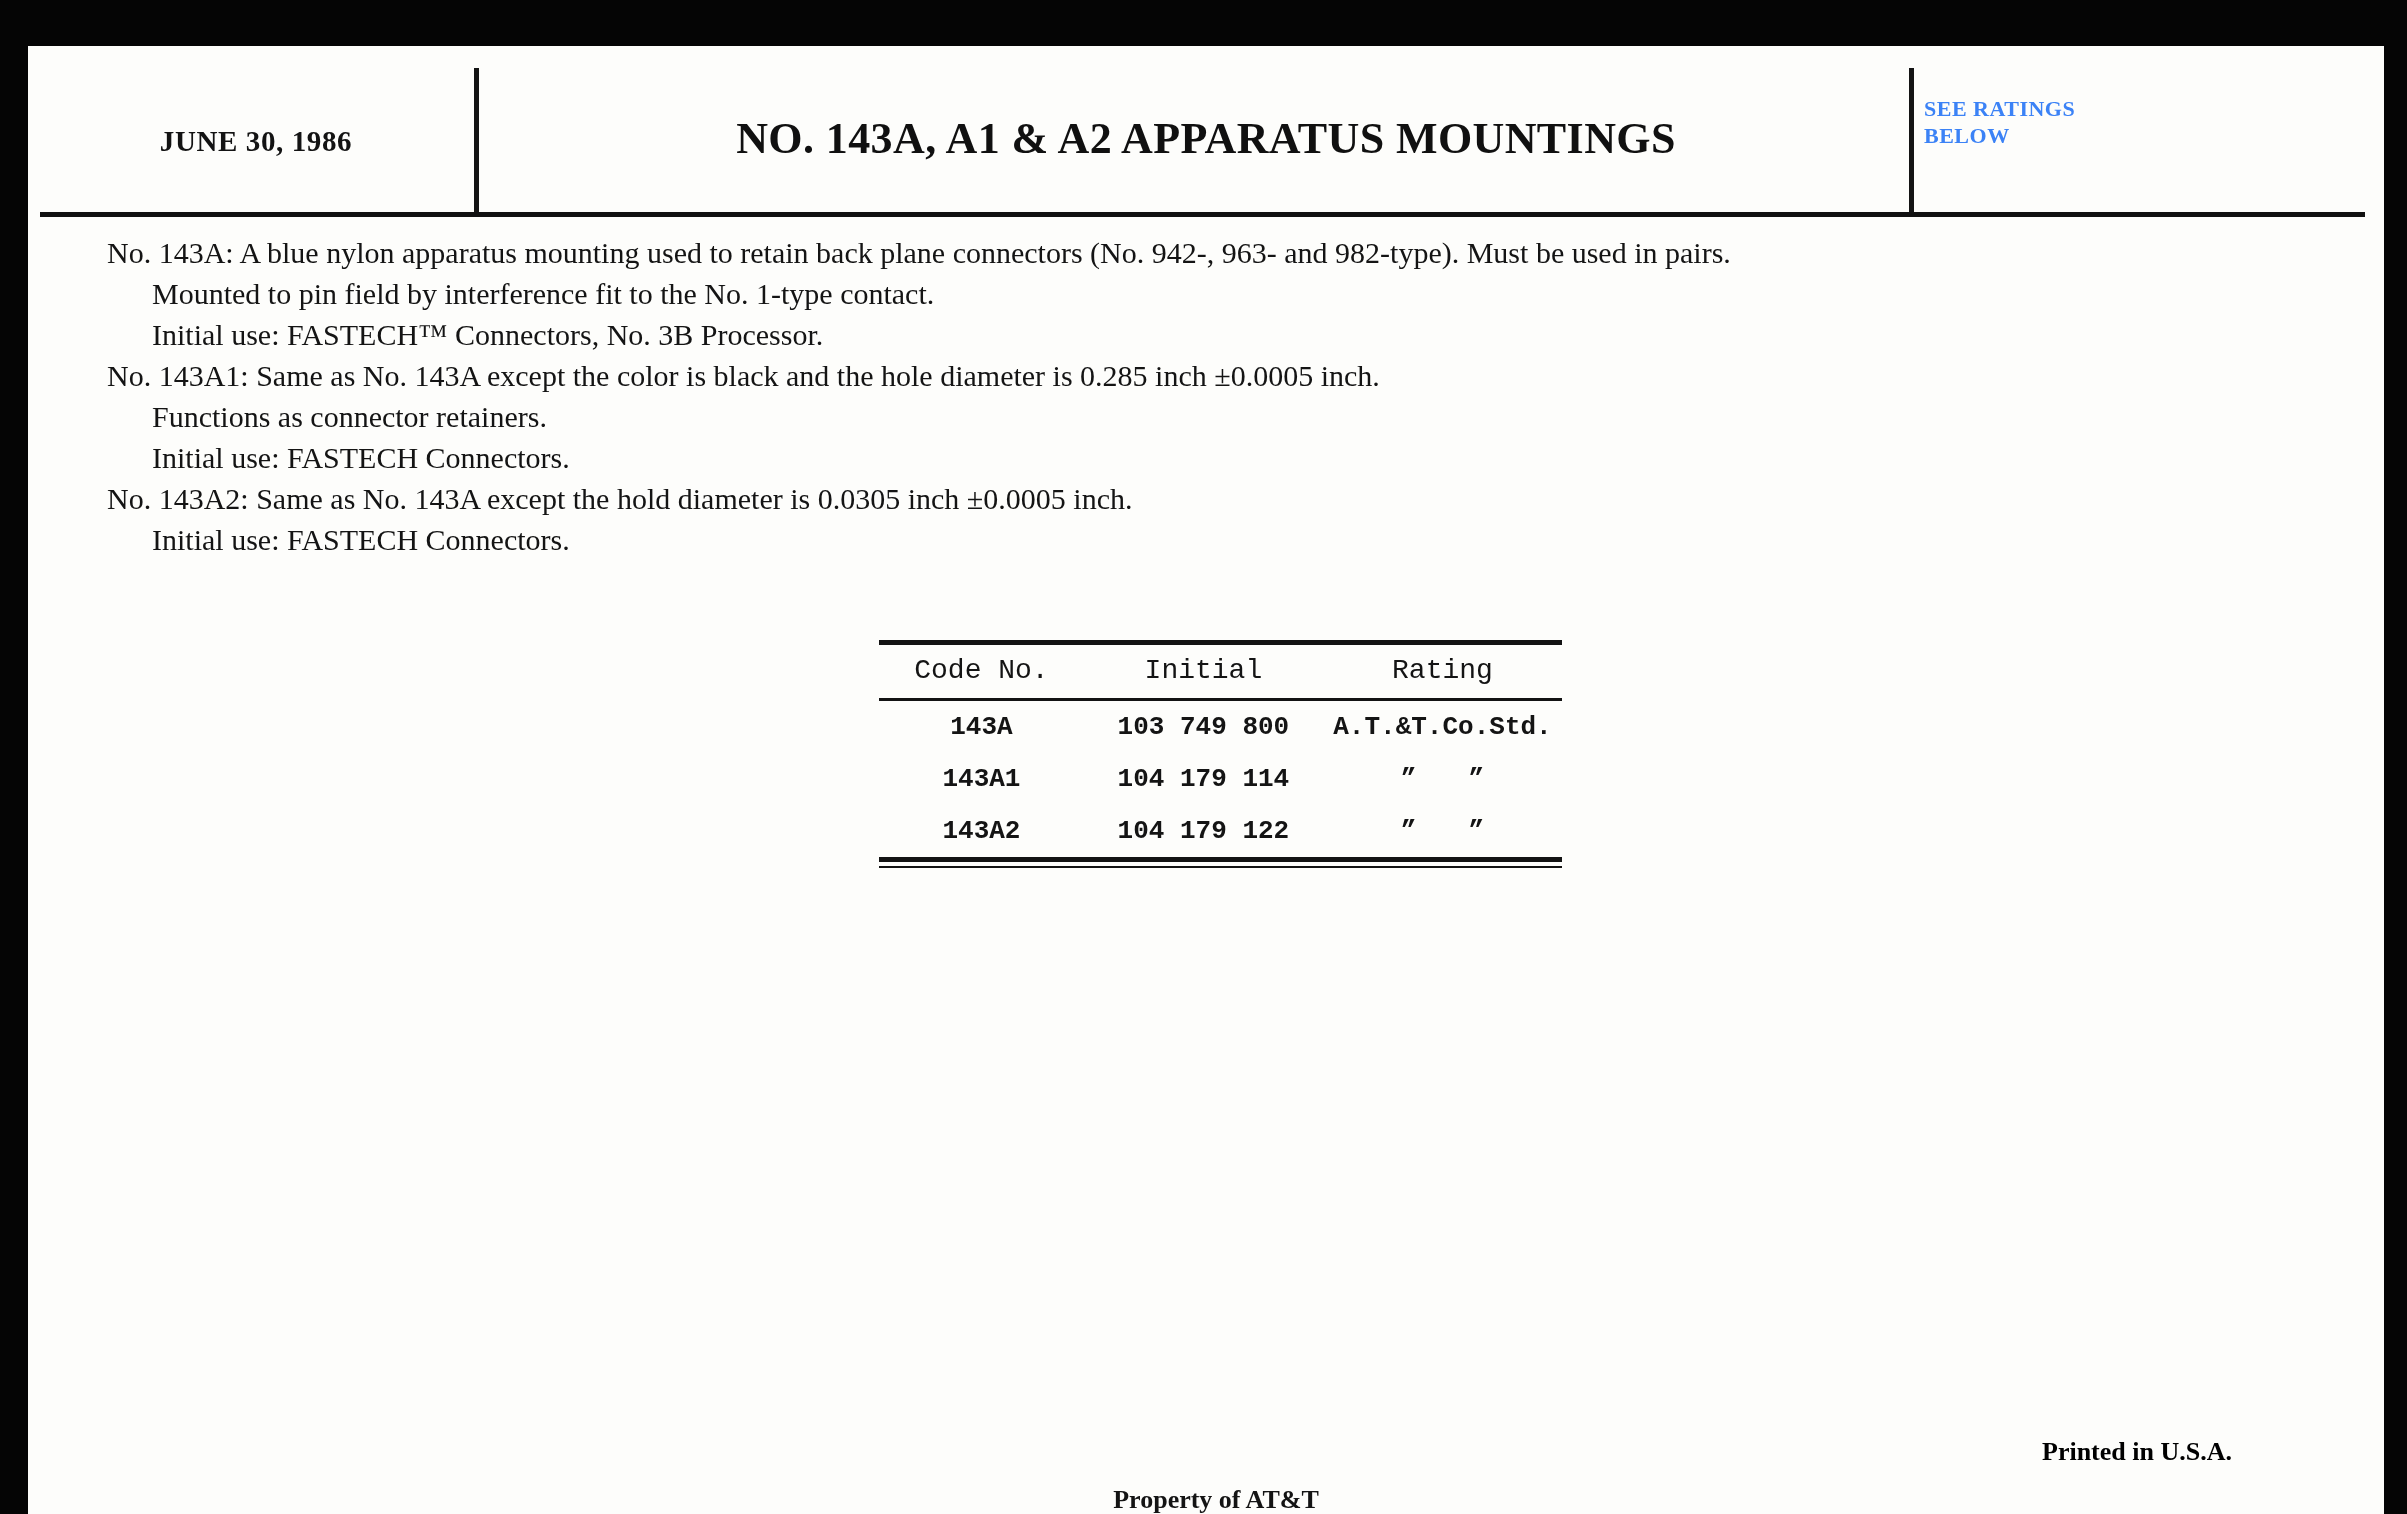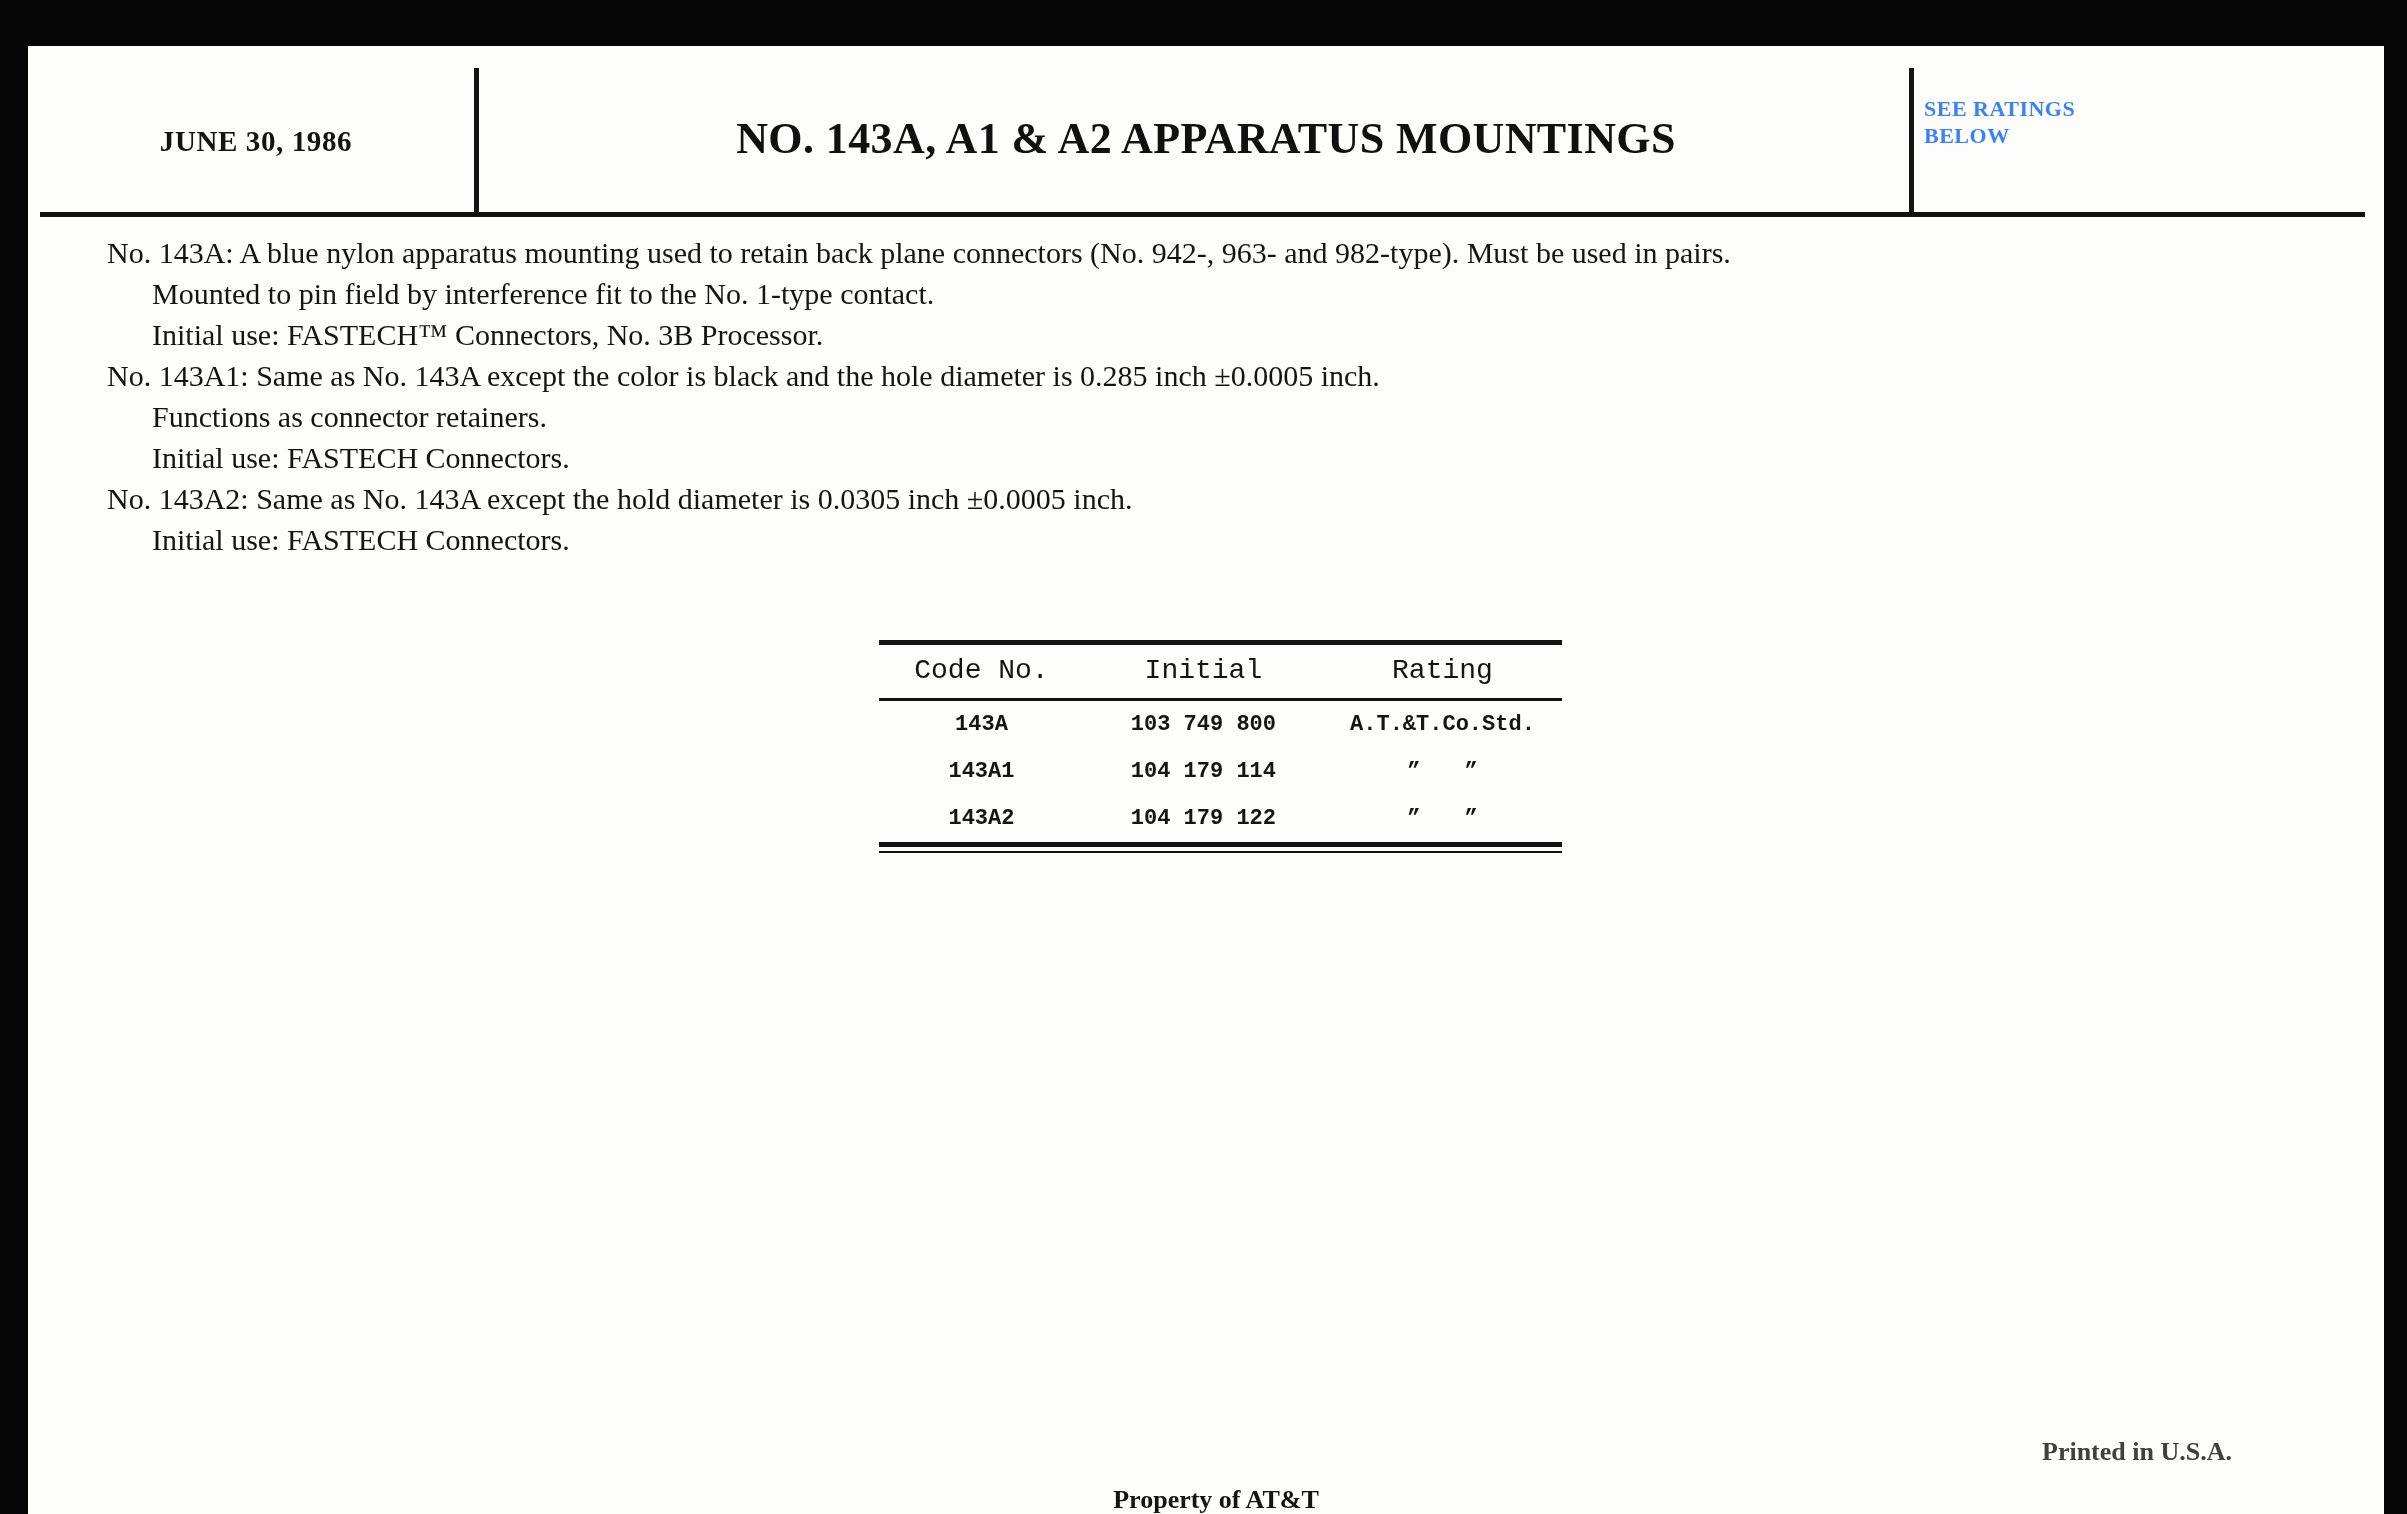--- a/index.html
+++ b/index.html
@@ -161,21 +161,21 @@
     font-family: Liberation Mono, monospace;
   }
   table.rt th {
     font-weight: normal;
     font-size: 28px;
     padding: 10px 0 12px 0;
     color: #141414;
   }
   table.rt td {
     font-weight: bold;
-    font-size: 22px;
+    font-size: 26px;
     padding: 11px 0 11px 0;
     text-align: center;
     color: #141414;
   }
   table.rt td.rating {
     font-weight: bold;
   }
   table.rt .col-code { width: 30%; }
   table.rt .col-comcode { width: 35%; }
   table.rt .col-rating { width: 35%; }
@@ -195,21 +195,21 @@
   }
   .footer-printed {
     position: absolute;
     left: 1901px;
     top: 1391px;
     width: 416px;
     text-align: center;
     font-family: "Liberation Serif", serif;
     font-weight: bold;
     font-size: 26px;
-    color: #404040;
+    color: #000000;
   }
 
   
   .edge-top {
     position: absolute; left:0; top:0; width:2408px; height:46px; background:#050505;
   }
   .edge-left {
     position: absolute; left:0; top:0; width:28px; height:1515px; background:#050505;
   }
   .edge-right {

